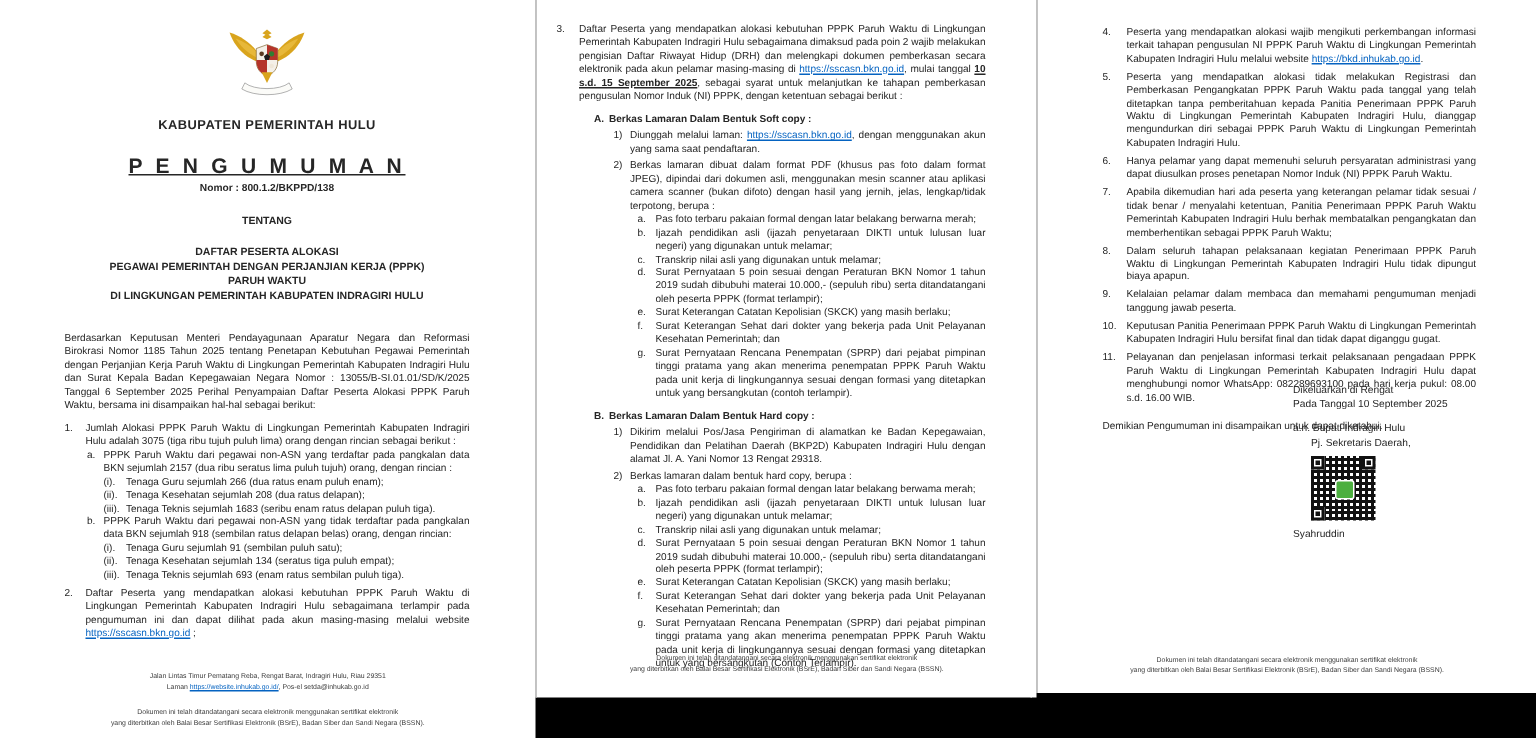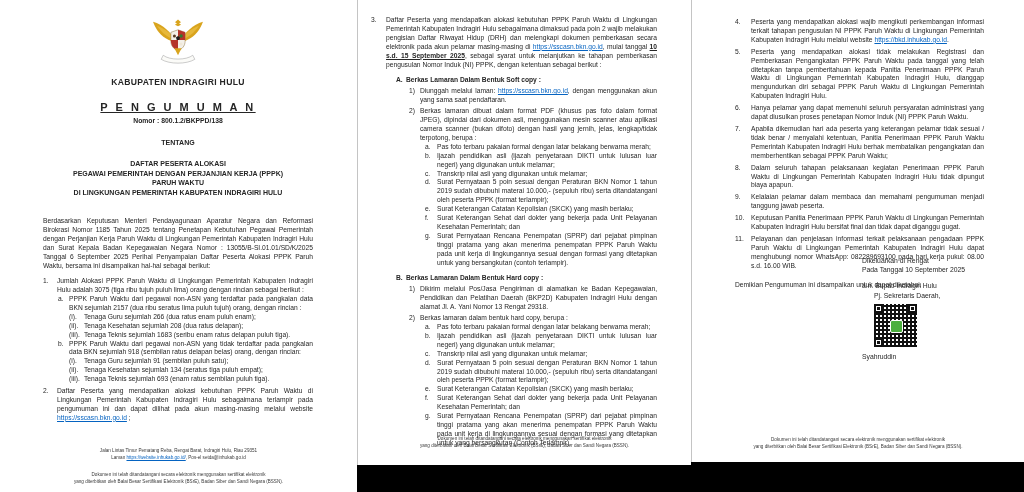--- a/index.html
+++ b/index.html
@@ -18,21 +18,21 @@
 
   .center{text-align:center;}
   .just{text-align:justify;}
   .b{font-weight:bold;}
   .bu{font-weight:bold;text-decoration:underline;}
   .link{color:var(--link,#0563c1);text-decoration:underline;cursor:pointer;}
 
   
   .emblem-wrap{margin-top:12px;text-align:center;}
   .region{font-size:8.6px;font-weight:bold;letter-spacing:.3px;margin-top:4px;}
-  .announce-title{font-size:11px;font-weight:bold;letter-spacing:2.5px;text-decoration:underline;margin-top:12px;}
+  .announce-title{font-size:14px;font-weight:bold;letter-spacing:2.5px;text-decoration:underline;margin-top:12px;}
   .number{font-size:6.8px;font-weight:bold;margin-top:1px;}
   .tentang{font-size:7px;font-weight:bold;margin-top:13px;}
   .subject{font-size:7px;font-weight:bold;margin-top:12px;line-height:1.35;}
 
   .intro{margin-top:20px;}
 
   .li{display:flex;margin-top:3px;}
   .num{flex:0 0 14px;}
   .lbody{flex:1;min-width:0;}
   .sub-li{display:flex;margin-left:1px;}
@@ -99,21 +99,21 @@
       <circle cx="48" cy="42" r="3" fill="#5b3a22"></circle>
       <circle cx="61" cy="58" r="3" fill="#efe7d8"></circle>
       <path d="M55 42 l4 3 -1.5 5 h-5 L51 45 Z" fill="#1c1c1c"></path>
 
       <path d="M48 66 L55 80 L62 66 Z" fill="#d9a41d"></path>
 
       <path d="M26 80 C38 90 72 90 84 80 L88 88 C72 98 38 98 22 88 Z" fill="#fbfbf8" stroke="#9a9a9a" stroke-width="1"></path>
     </svg>
   </div>
 
-  <div class="center region">KABUPATEN INDRAGIRI HULU</div>
+  <div class="center region">KABUPATEN PEMERINTAH HULU</div>
   <div class="center announce-title">P E N G U M U M A N</div>
   <div class="center number">Nomor : 800.1.2/BKPPD/138</div>
   <div class="center tentang">TENTANG</div>
 
   <div class="center subject">
 
   <div>DAFTAR PESERTA ALOKASI</div>
       <div>PEGAWAI PEMERINTAH DENGAN PERJANJIAN KERJA (PPPK)</div>
       <div>PARUH WAKTU</div>
       <div>DI LINGKUNGAN PEMERINTAH KABUPATEN INDRAGIRI HULU</div>

